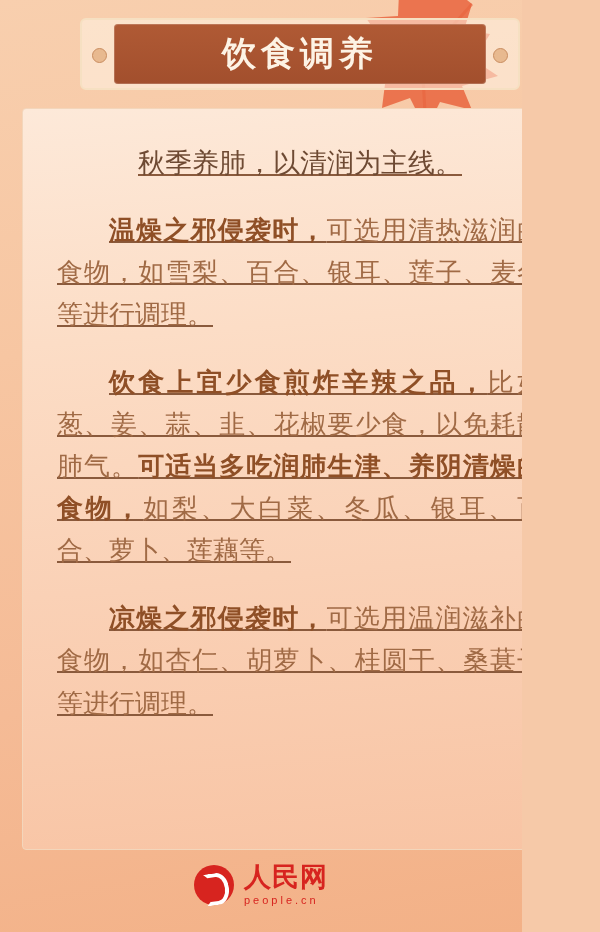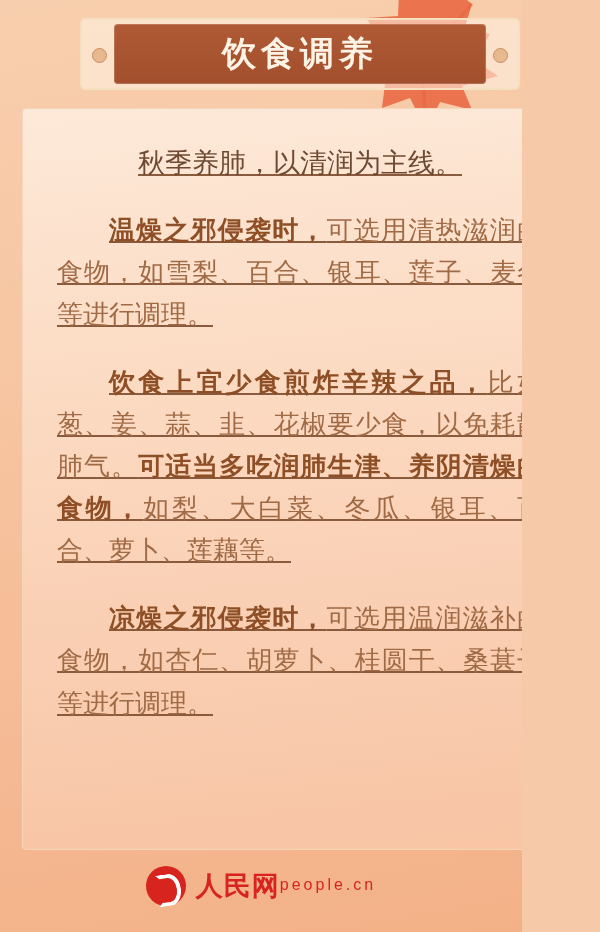--- a/index.html
+++ b/index.html
@@ -146,34 +146,34 @@
     top: 8px;
     width: 16px;
     height: 24px;
     border: 4px solid #ffffff;
     border-left-color: transparent;
     border-radius: 0 50% 50% 0 / 0 50% 50% 0;
     transform: rotate(-8deg);
   }
   .logo-text-wrap {
     display: flex;
-    flex-direction: row;
+    flex-direction: column;
     justify-content: center;
     line-height: 1;
   }
   .logo-cn {
     color: #d7241f;
     font-size: 27px;
     font-weight: bold;
     letter-spacing: 1px;
     font-family: "Liberation Serif", "DejaVu Serif", serif;
   }
   .logo-en {
     color: #d7241f;
-    font-size: 16px;
+    font-size: 11px;
     letter-spacing: 3px;
     margin-top: 4px;
     font-family: "Liberation Sans", sans-serif;
   }
 </style>
 </head>
 <body>
 
 <div class="poster">
 

